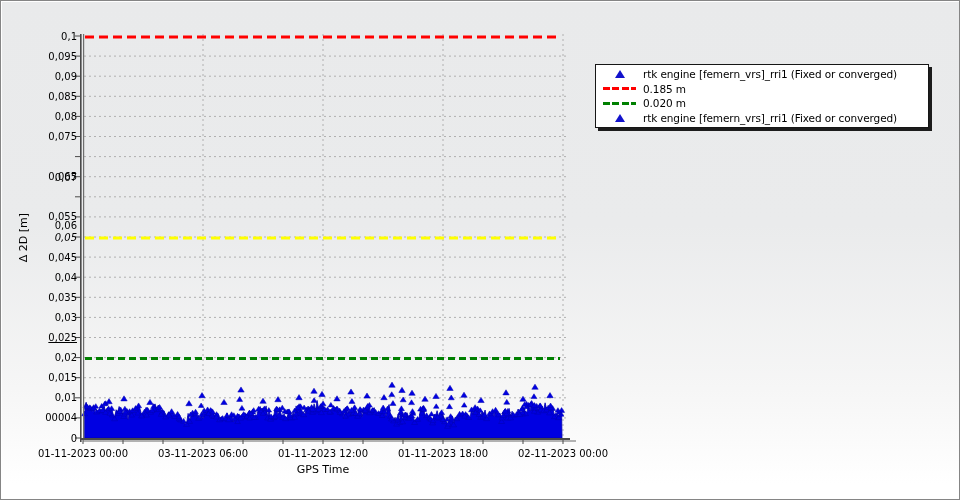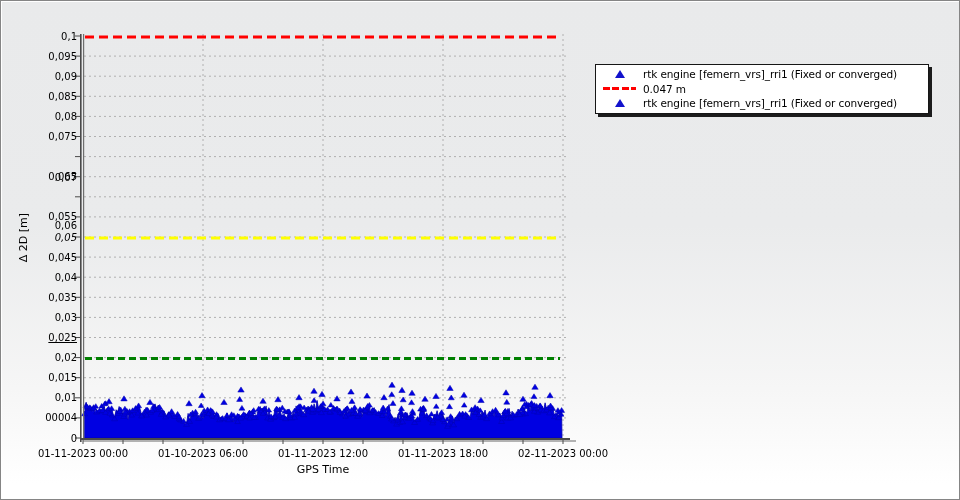--- a/index.html
+++ b/index.html
@@ -493,38 +493,44 @@
       <div class="tick-label y-tick" style="left: 24px; top: 309.9px;">0,03</div>
       <div class="tick-label y-tick" style="left: 24px; top: 330px; text-decoration: underline;">0,025</div>
       <div class="tick-label y-tick" style="left: 24px; top: 350.1px;">0,02</div>
       <div class="tick-label y-tick" style="left: 24px; top: 370.2px;">0,015</div>
       <div class="tick-label y-tick" style="left: 24px; top: 390.3px;">0,01</div>
       <div class="tick-label y-tick" style="left: 24px; top: 410.4px;">00004</div>
       <div class="tick-label y-tick" style="left: 24px; top: 430.5px;">0</div>
     </div>
   <div id="x-tick-labels">
       <div class="tick-label x-tick" style="left: 22px; top: 446px;">01-11-2023 00:00</div>
-      <div class="tick-label x-tick" style="left: 142px; top: 446px;">01-10-2023 06:00</div>
+      <div class="tick-label x-tick" style="left: 142px; top: 446px;">03-11-2023 06:00</div>
       <div class="tick-label x-tick" style="left: 262px; top: 446px;">01-11-2023 12:00</div>
       <div class="tick-label x-tick" style="left: 382px; top: 446px;">01-11-2023 18:00</div>
       <div class="tick-label x-tick" style="left: 502px; top: 446px;">02-11-2023 00:00</div>
     </div>
 
   <div id="legend-box">
       <div class="legend-row">
         <span class="legend-marker-cell">
           <span class="marker-triangle" style="border-bottom: 8px solid rgb(18, 18, 204);"></span>
         </span>
         <span class="legend-label">rtk engine [femern_vrs]_rri1 (Fixed or converged)</span>
       </div>
       <div class="legend-row">
         <span class="legend-marker-cell">
           <span class="marker-dash" style="background: repeating-linear-gradient(90deg, rgb(255, 0, 0) 0px, rgb(255, 0, 0) 7px, transparent 7px, transparent 9.5px);"></span>
         </span>
-        <span class="legend-label">0.047 m</span>
+        <span class="legend-label">0.185 m</span>
+      </div>
+      <div class="legend-row">
+        <span class="legend-marker-cell">
+          <span class="marker-dash" style="background: repeating-linear-gradient(90deg, rgb(0, 128, 0) 0px, rgb(0, 128, 0) 7px, transparent 7px, transparent 9.5px);"></span>
+        </span>
+        <span class="legend-label">0.020 m</span>
       </div>
       <div class="legend-row">
         <span class="legend-marker-cell">
           <span class="marker-triangle" style="border-bottom: 8px solid rgb(18, 18, 204);"></span>
         </span>
         <span class="legend-label">rtk engine [femern_vrs]_rri1 (Fixed or converged)</span>
       </div>
     </div>
 </div>
 

